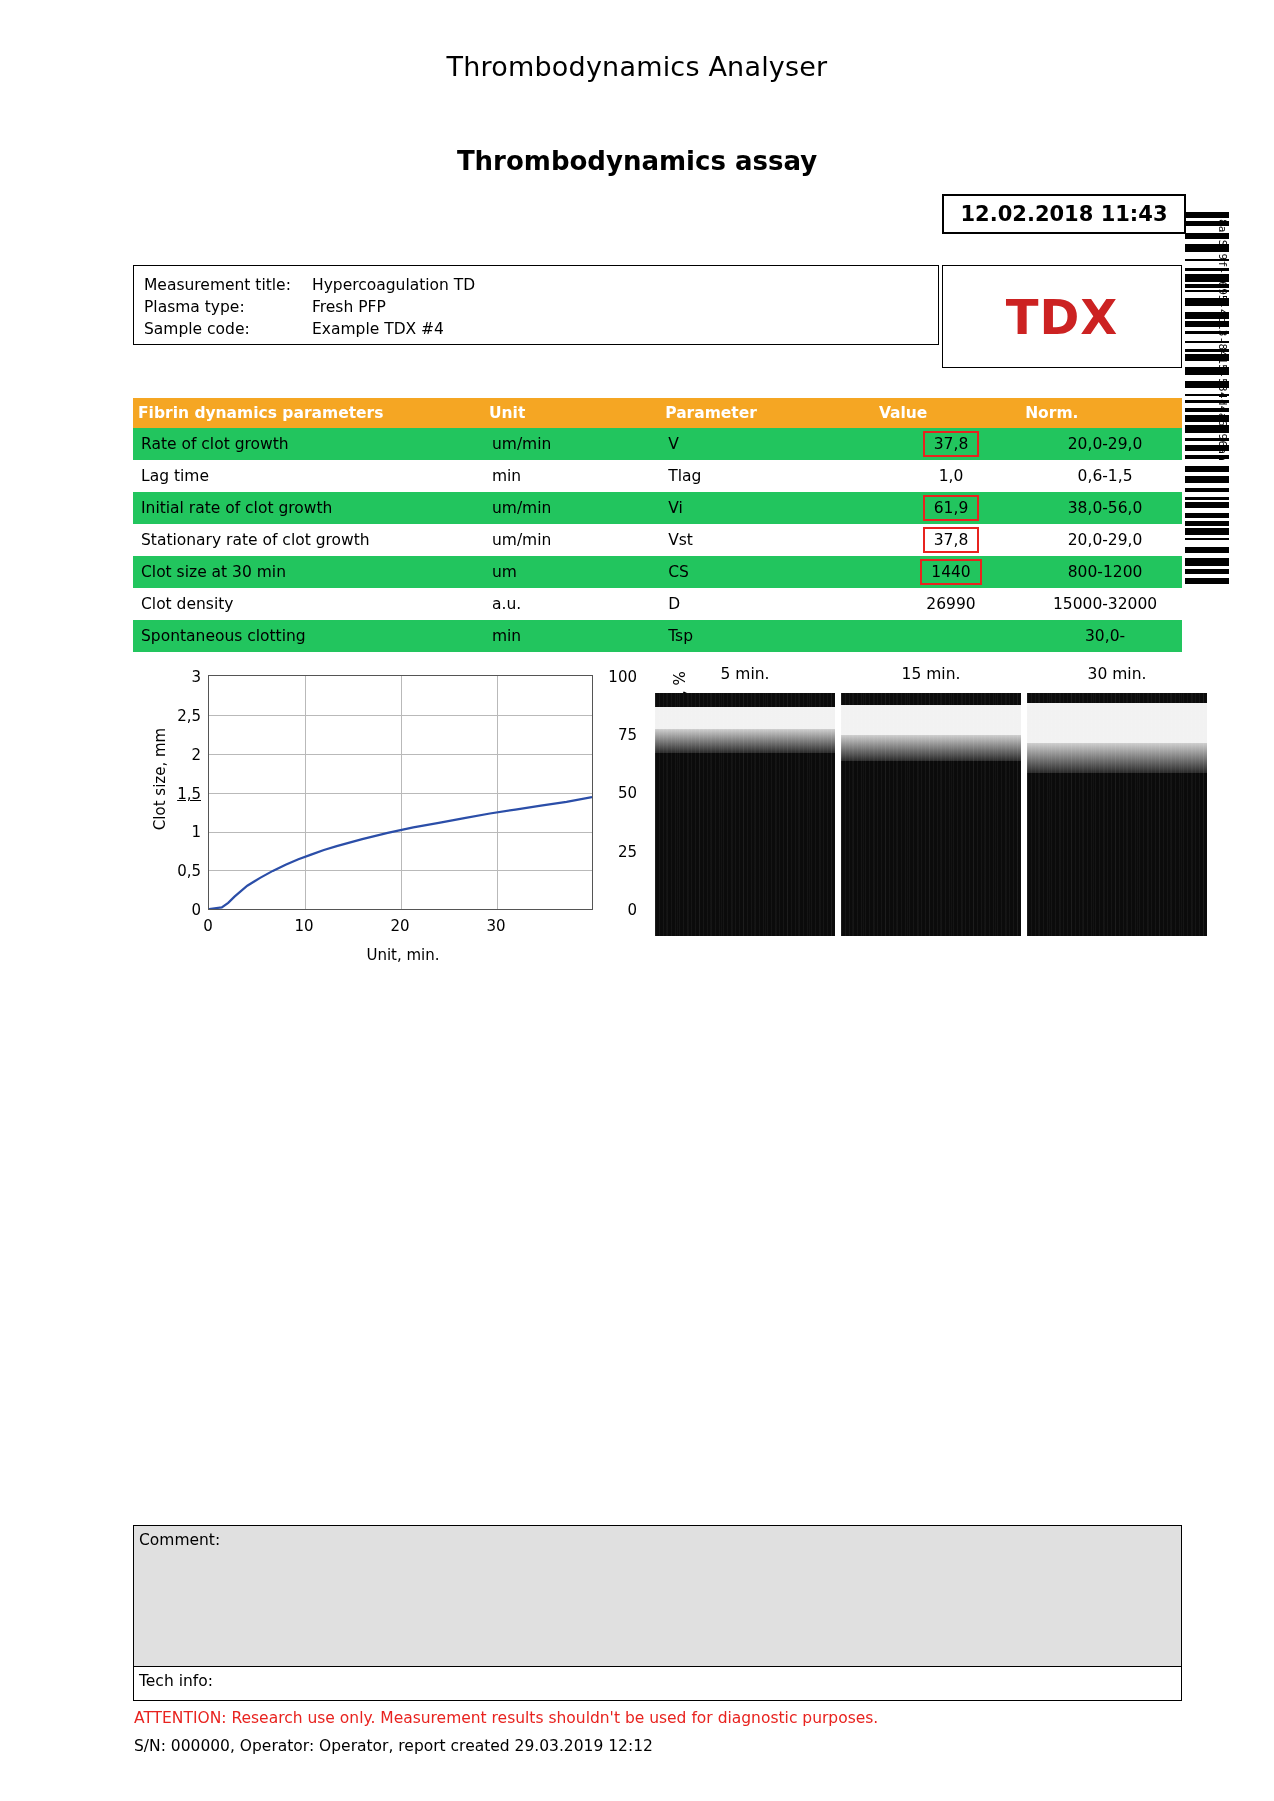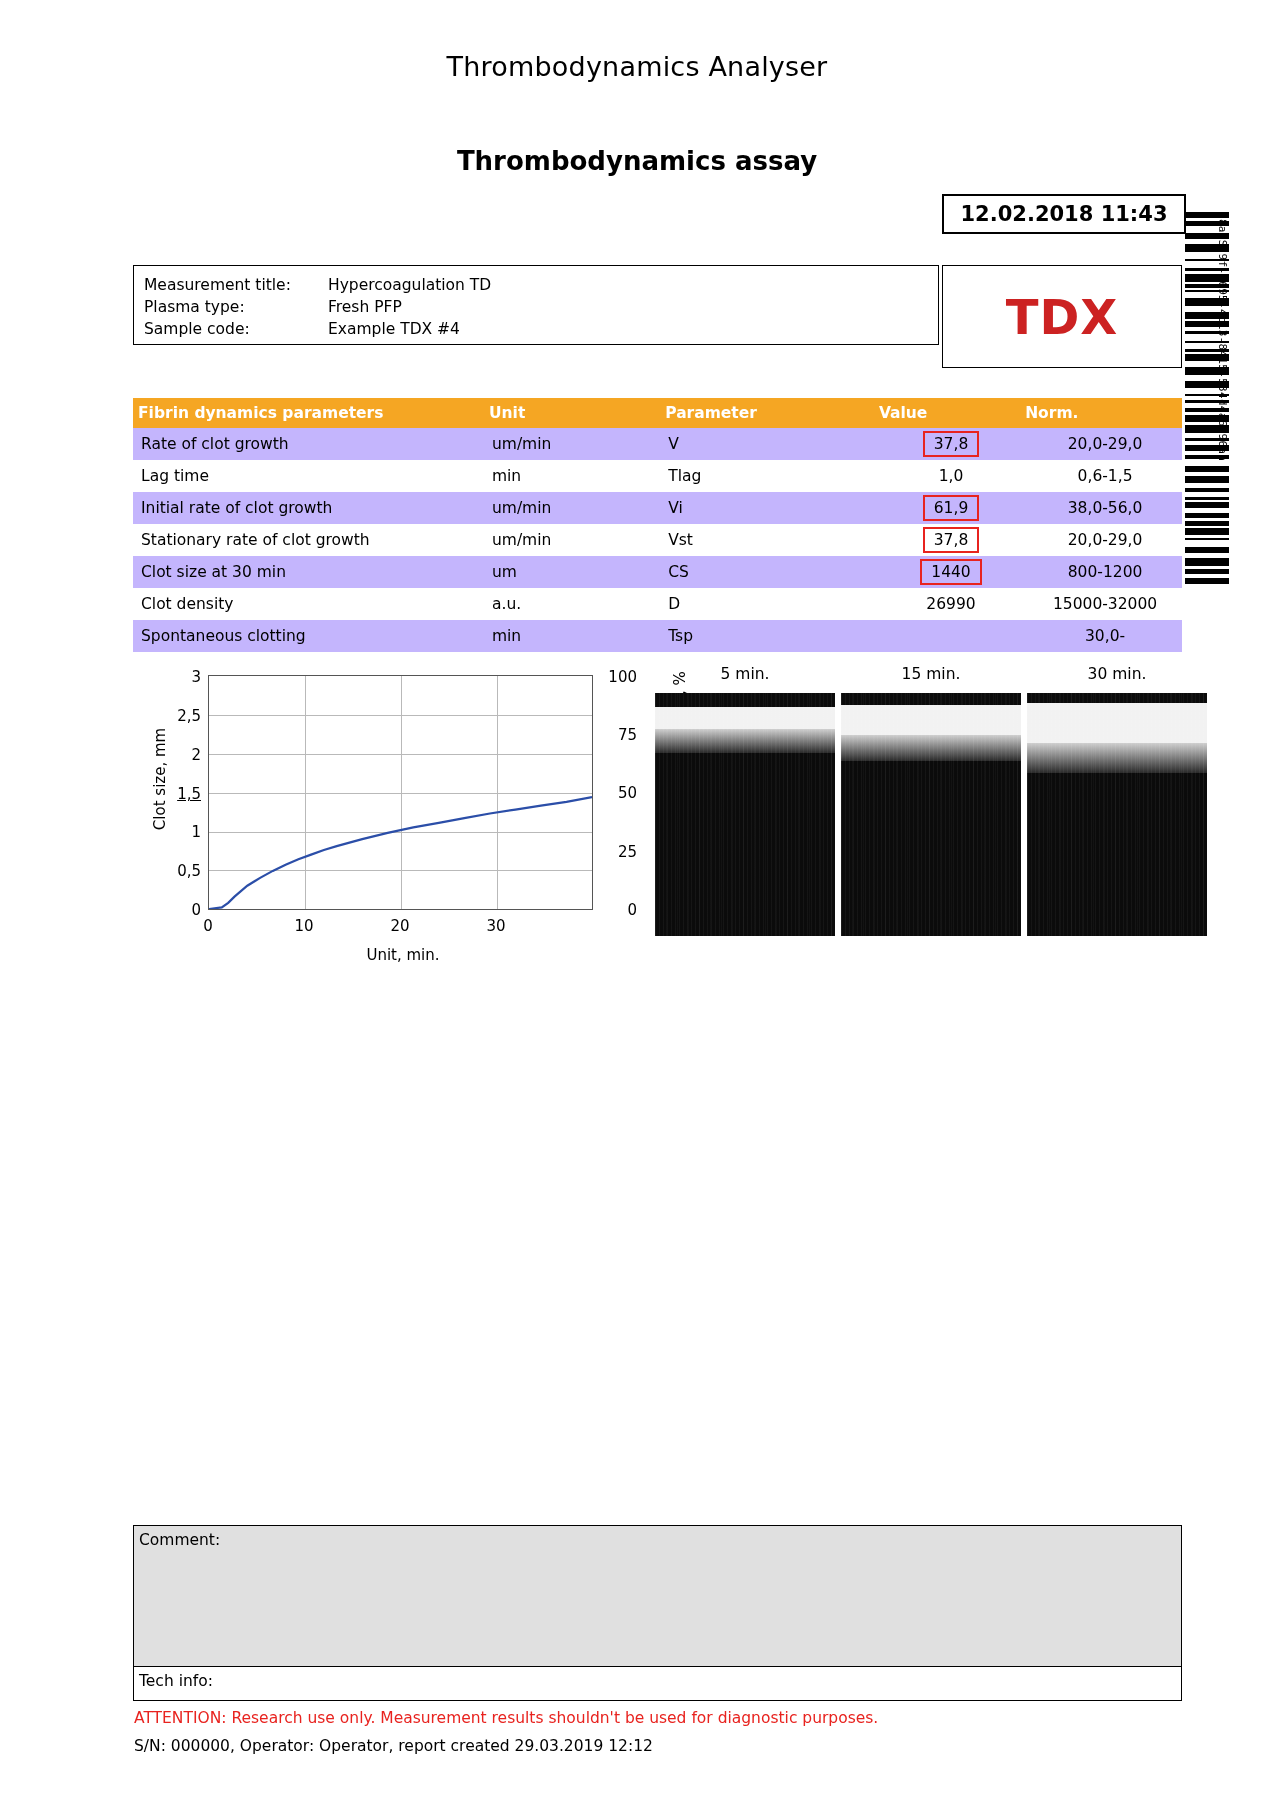--- a/index.html
+++ b/index.html
@@ -56,21 +56,20 @@
     left: 133px; top: 265px;
     width: 806px; height: 80px;
     border: 1px solid #000;
     box-sizing: border-box;
     padding: 8px 0 0 10px;
   }
   .info-row {
     display: flex;
     font-size: 15.5px;
     line-height: 22px;
-    gap: 16px;
   }
   .info-label { width: 168px; }
   .logo-box {
     position: absolute;
     left: 942px; top: 265px;
     width: 240px; height: 103px;
     border: 1px solid #000;
     box-sizing: border-box;
     display: flex;
     align-items: center;
@@ -128,21 +127,21 @@
     height: 30px;
     padding: 0 0 0 5px;
     font-size: 15.5px;
     border: none;
   }
   table.params td {
     height: 32px;
     padding: 0 0 0 8px;
     border: none;
   }
-  table.params tr.odd td { background: #c4b5fd; }
+  table.params tr.odd td { background: #22c55e; }
   table.params tr.even td { background: #ffffff; }
   .col-name  { width: 358px; }
   .col-unit  { width: 175px; }
   .col-param { width: 213px; }
   .col-value { width: 143px; }
   .col-norm  { width: 160px; }
   th.col-value, td.col-value { text-align: center; padding-left: 0; }
   th.col-norm, td.col-norm { text-align: center; padding-left: 0; }
   th.col-param { }
   .val-hi {

